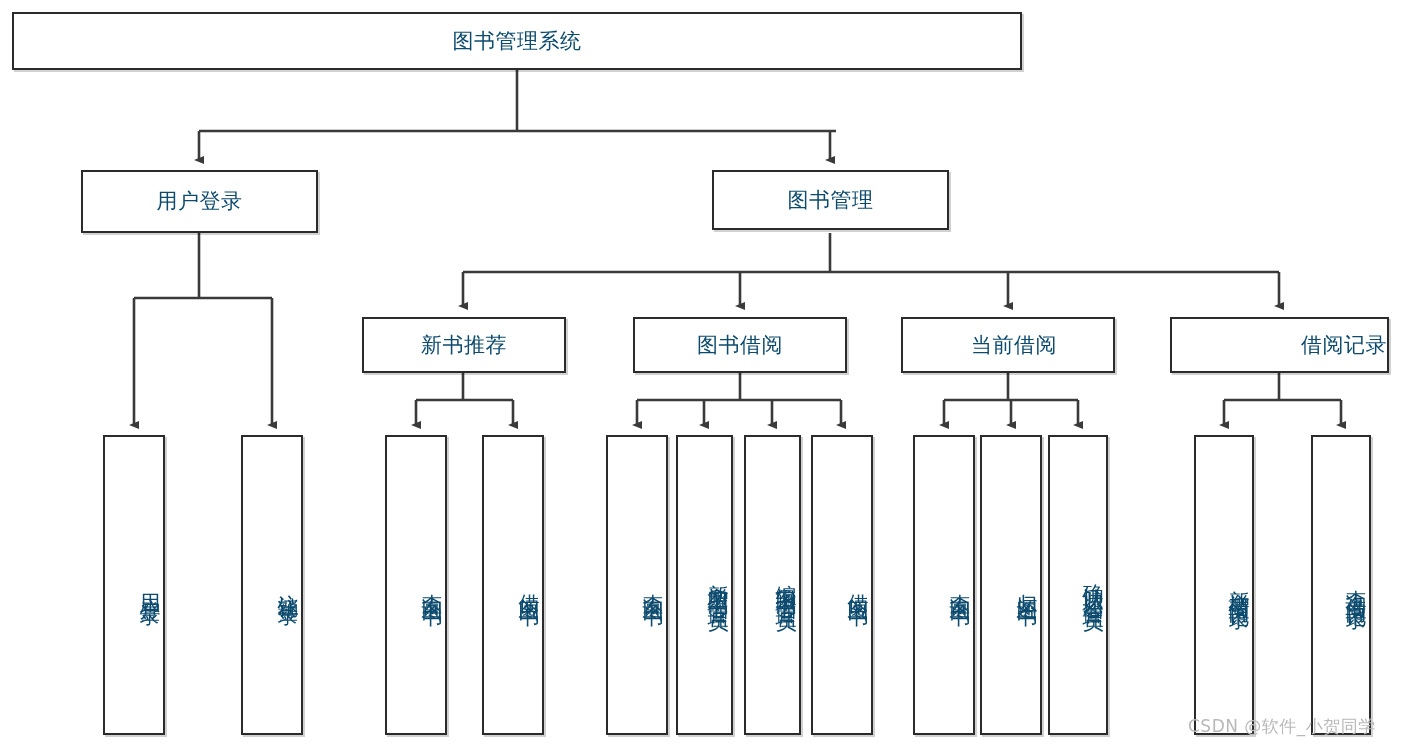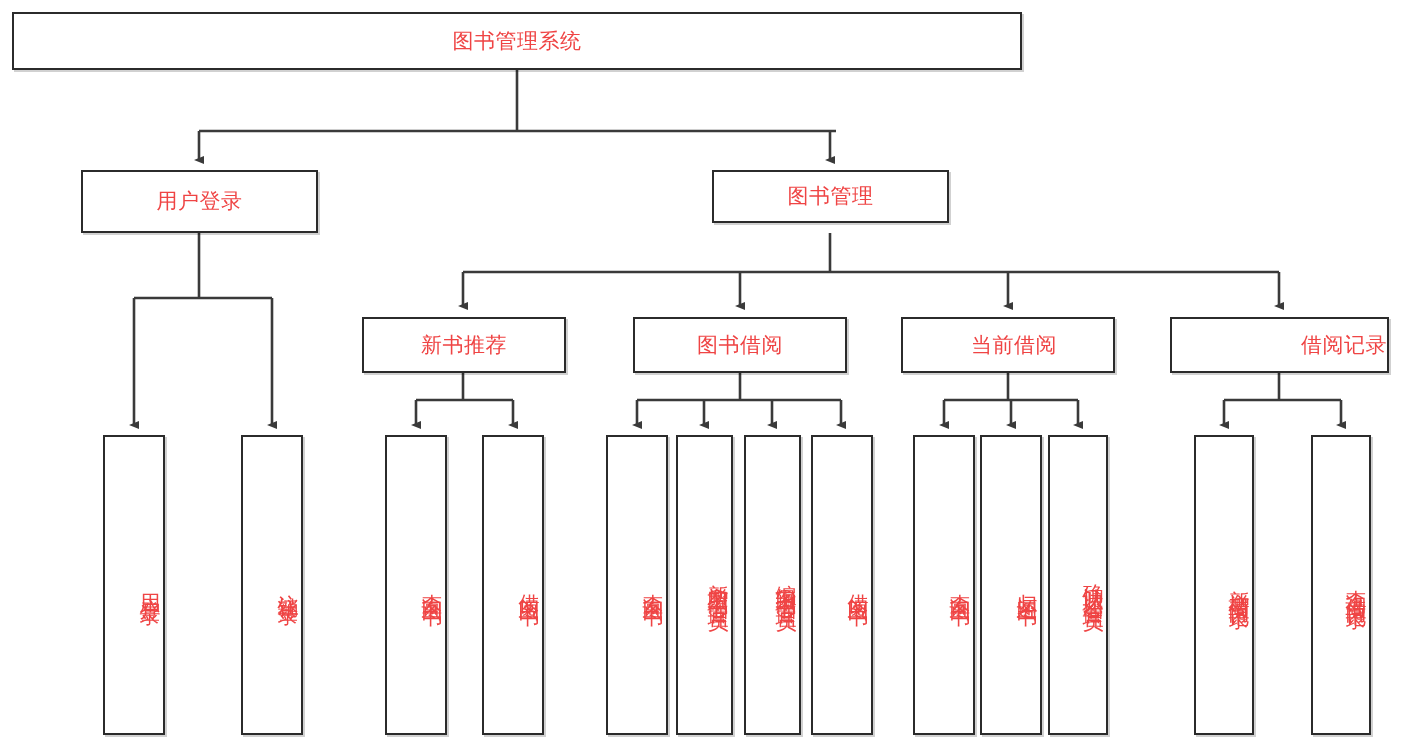--- a/index.html
+++ b/index.html
@@ -22,21 +22,21 @@
     left: 0;
     top: 0;
     width: 1405px;
     height: 747px;
   }
   .node {
     position: absolute;
     box-sizing: border-box;
     border: 2px solid #2b2b2b;
     background: #ffffff;
-    color: #ef4444;
+    color: #0c4a6e;
     display: flex;
     align-items: center;
     justify-content: center;
     text-align: center;
     font-size: 21px;
     line-height: 1.25;
     letter-spacing: 0.5px;
     z-index: 2;
   }
   .node.shadow {
@@ -122,21 +122,21 @@
     </g>
   </svg>
 
   <div class="node shadow" style="left:12px; top:12px; width:1010px; height:58px;">
     <span>图书管理系统</span>
   </div>
 
   <div class="node shadow" style="left:81px; top:170px; width:237px; height:63px;">
     <span>用户登录</span>
   </div>
-  <div class="node shadow" style="left:712px; top:170px; width:237px; height:53px;">
+  <div class="node shadow" style="left:712px; top:170px; width:237px; height:60px;">
     <span>图书管理</span>
   </div>
 
   <div class="node shadow" style="left:633px; top:317px; width:214px; height:56px;">
     <span>图书借阅</span>
   </div>
   <div class="node shadow" style="left:362px; top:317px; width:204px; height:56px;">
     <span>新书推荐</span>
   </div>
   <div class="node shadow" style="left:901px; top:317px; width:214px; height:56px;padding-left:12px;">
@@ -183,14 +183,15 @@
     <span class="vtext">确认归还（管理员）</span>
   </div>
 
   <div class="node vertical shadow" style="left:1194px; top:435px; width:60px; height:300px;">
     <span class="vtext">新增借阅记录</span>
   </div>
   <div class="node vertical shadow" style="left:1311px; top:435px; width:60px; height:300px;">
     <span class="vtext">查询借阅记录</span>
   </div>
 
+  <div class="watermark">CSDN @软件_小贺同学</div>
 
 </div>
 
 </body></html>

